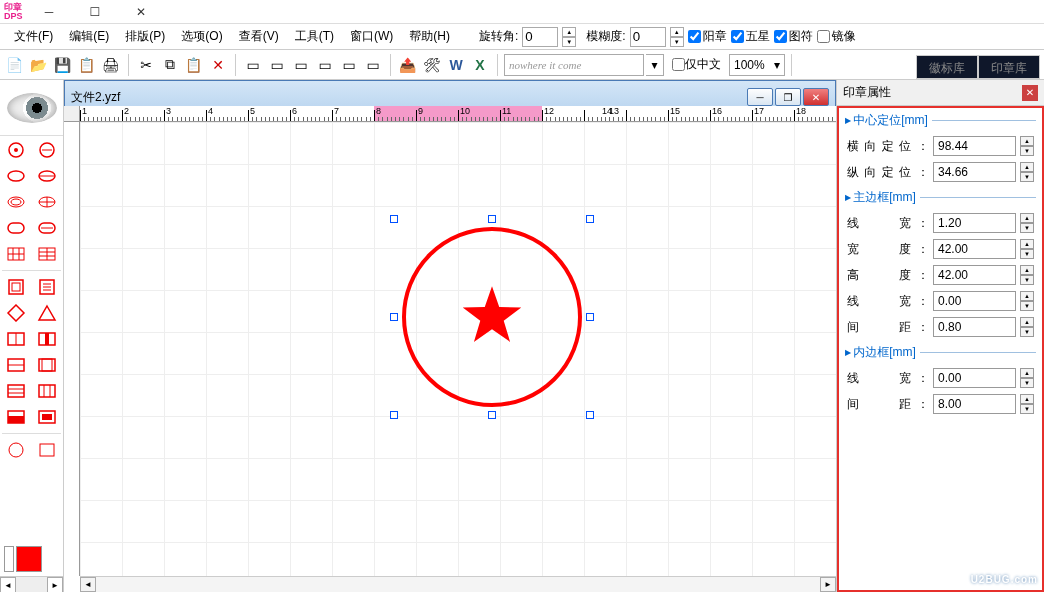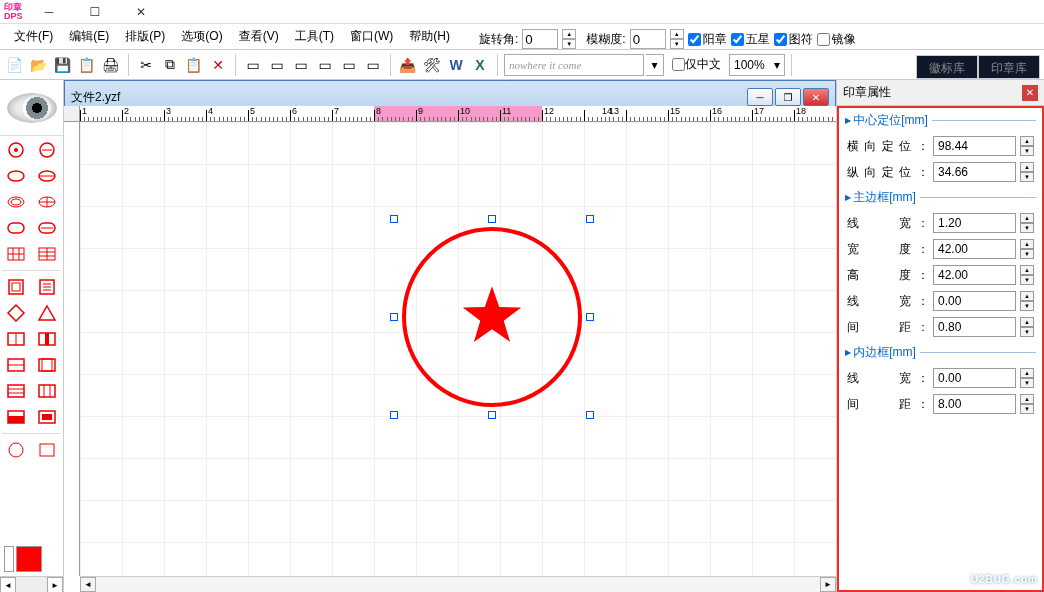--- a/index.html
+++ b/index.html
@@ -6,21 +6,21 @@
 body { font-family: "Microsoft YaHei", SimSun, sans-serif; font-size: 12px; background: #fff; overflow: hidden; width: 1044px; height: 592px; }
 
 
 .titlebar { height: 24px; display: flex; align-items: center; padding-left: 4px; border-bottom: 1px solid #ddd; }
 .titlebar .logo { width: 18px; height: 18px; font-size: 9px; color: #e91e8c; font-weight: bold; line-height: 9px; margin-right: 4px; }
 .titlebar .title { flex: 1; color: #999; font-size: 13px; }
 .titlebar .winbtns { display: flex; }
 .titlebar .winbtn { width: 46px; height: 24px; display: flex; align-items: center; justify-content: center; color: #333; cursor: pointer; }
 
 
-.menubar { height: 26px; display: flex; align-items: flex-end; border-bottom: 1px solid #ccc; }
+.menubar { height: 26px; display: flex; align-items: center; border-bottom: 1px solid #ccc; }
 .menubar .menus { display: flex; align-items: center; padding: 0 6px; }
 .menubar .menu-item { padding: 4px 8px; cursor: pointer; }
 .menubar .sep { width: 1px; background: #ccc; margin: 2px 4px; }
 .menubar .right-controls { display: flex; align-items: center; gap: 4px; padding: 0 6px; }
 .menubar .right-controls label { display: flex; align-items: center; gap: 2px; white-space: nowrap; }
 .menubar input[type=text] { width: 36px; height: 20px; border: 1px solid #aaa; padding: 0 2px; }
 .menubar .spin { display: flex; flex-direction: column; width: 14px; }
 .menubar .spin div { height: 10px; border: 1px solid #aaa; font-size: 6px; text-align: center; line-height: 8px; cursor: pointer; }
 
 

